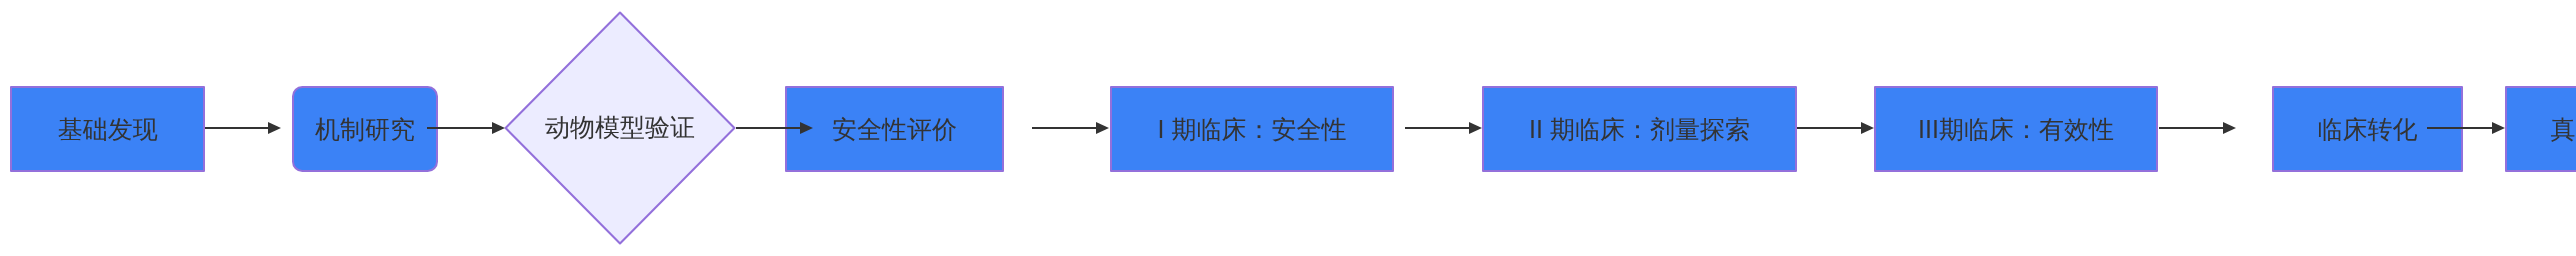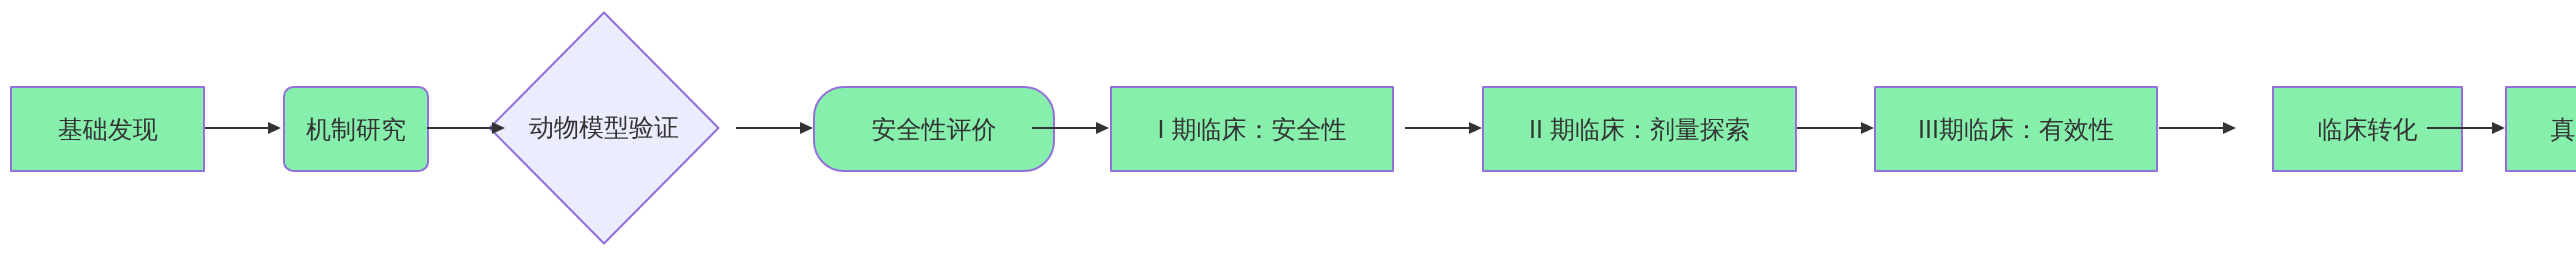--- a/index.html
+++ b/index.html
@@ -15,36 +15,36 @@
     position: relative;
     width: 2757px;
     height: 257px;
     background: #ffffff;
   }
   .node {
     position: absolute;
     top: 86px;
     height: 86px;
     box-sizing: border-box;
-    background: #86efac;
+    background: #3b82f6;
     border: 2.1px solid #9370DB;
     color: #333333;
     display: flex;
     align-items: center;
     justify-content: center;
     font-size: 25px;
     white-space: nowrap;
     border-radius: 1px;
   }
   .node.rounded {
     border-radius: 10.3px;
   }
   .diamond-wrap {
     position: absolute;
-    left: 488px;
+    left: 504px;
     top: 10.8px;
     width: 232px;
     height: 234px;
   }
   .diamond-wrap svg {
     position: absolute;
     left: 0;
     top: 0;
     display: block;
   }
@@ -89,32 +89,32 @@
 </style>
 </head>
 <body>
 
 <div id="canvas">
 
   <div class="node" style="left:10.3px; width:195px;">
     <span>基础发现</span>
   </div>
 
-  <div class="node rounded" style="left:283px; width:146px;">
+  <div class="node rounded" style="left:292px; width:146px;">
     <span>机制研究</span>
   </div>
 
   <div class="diamond-wrap">
     <svg width="232" height="234" viewBox="0 0 450 454">
       <polygon points="225,3 447,227 225,451 3,227"></polygon>
     </svg>
     <div class="diamond-label">动物模型验证</div>
   </div>
 
-  <div class="node" style="left:813px; width:242px;border-radius:31px;">
+  <div class="node" style="left:785px; width:219px;">
     <span>安全性评价</span>
   </div>
 
   <div class="node" style="left:1110px; width:284px;">
     <span>I 期临床：安全性</span>
   </div>
 
   <div class="node" style="left:1874px; width:284px;">
     <span>III期临床：有效性</span>
   </div>

